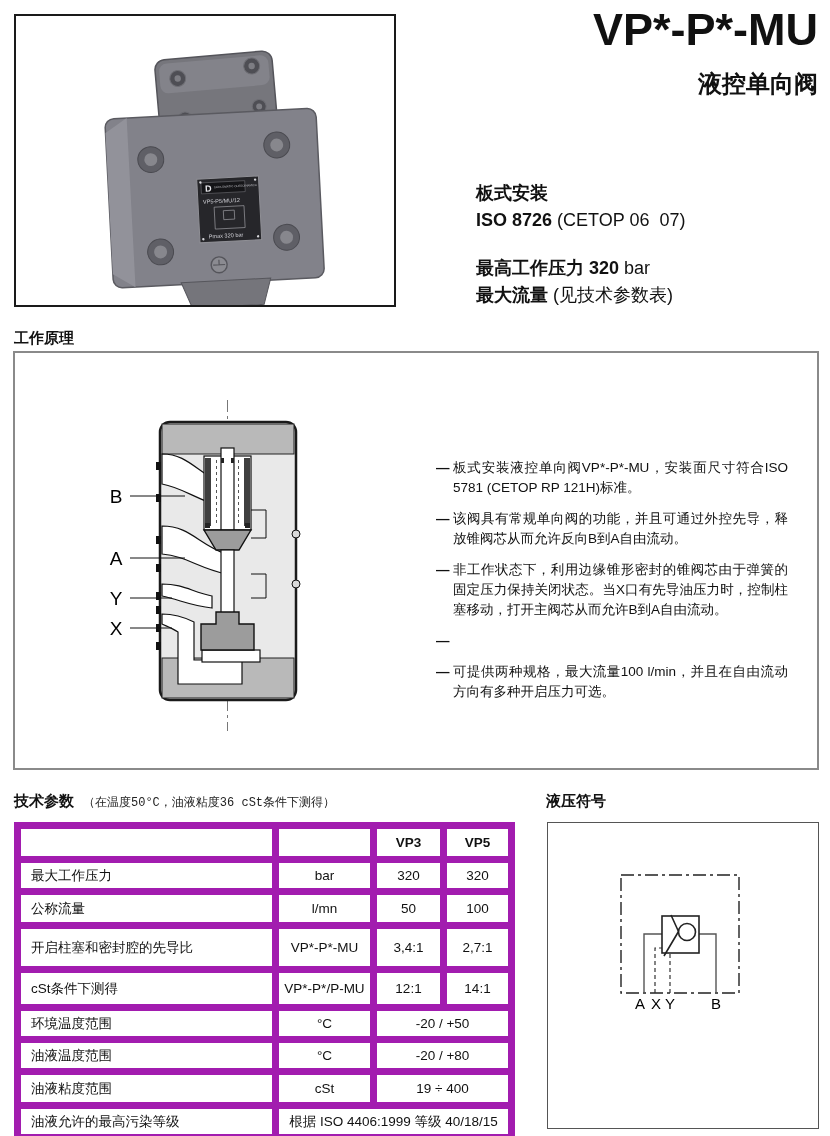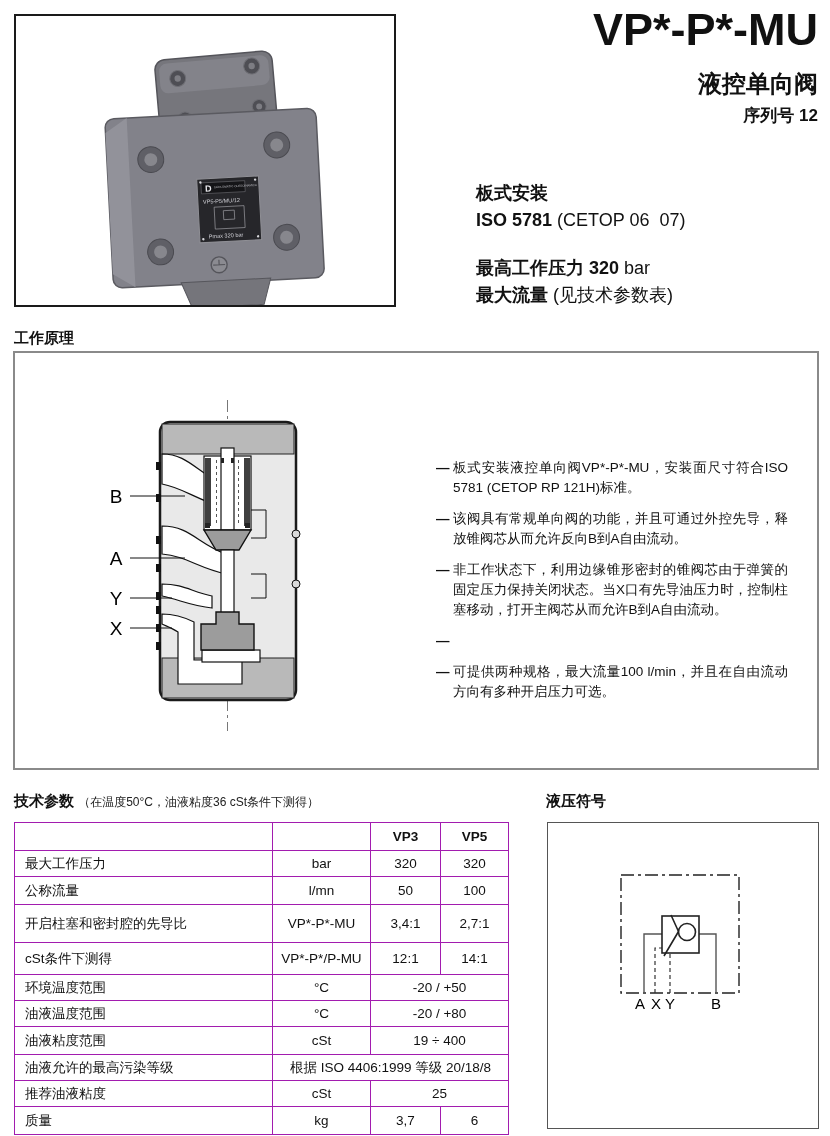--- a/index.html
+++ b/index.html
@@ -20,34 +20,34 @@
   .sub-title{font-size:24px;font-weight:bold;margin-top:13px;}
   .series{font-size:17px;font-weight:bold;margin-top:4px;}
 
   
   .mounting{left:435px;top:184px;font-size:18px;line-height:1.0;}
   .mounting .row{margin-bottom:9px;}
   .mounting .gap{height:21px;}
   .b{font-weight:bold;margin-left:41px;}
 
   
-  .sec-heading{font-size:15px;font-weight:bold;}
+  .sec-heading{font-size:15px;font-weight:bold;font-family:Liberation Mono, monospace;}
   .principle-heading{left:14px;top:329px;}
   .principle-box{left:13px;top:351px;width:802px;height:415px;border:2px solid #8a8a8a;background:#fff;}
   .cross-section{left:92px;top:398px;width:240px;height:335px;}
   .bullets{left:436px;top:458px;width:352px;}
   .bullet{display:flex;margin-bottom:11px;font-size:13.5px;line-height:20px;text-align:justify;}
   .bullet .dash{flex:0 0 17px;font-weight:bold;}
 
   
   .specs-heading{left:14px;top:792px;}
   .specs-heading .sub{font-size:12px;font-weight:normal;color:#222;}
   table.specs{border-collapse:collapse;table-layout:fixed;width:494px;font-size:13.5px;}
   .specs-wrap{left:14px;top:822px;}
-  .specs td{border:1px solid #a21caf;padding:0 4px;text-align:center;vertical-align:middle;}
+  .specs td{border:7px solid #a21caf;padding:0 4px;text-align:center;vertical-align:middle;}
   .specs td.lbl{text-align:left;padding-left:10px;}
   .specs .hdr{font-weight:bold;}
   .r-h td{height:27px;}
   .r-s td{height:25px;}
   .r-m td{height:27px;}
   .r-t td{height:37px;margin-left:29px;}
   .r-u td{height:31px;}
 
   
   .symbol-heading{left:546px;top:792px;}
@@ -105,26 +105,25 @@
 
       <circle cx="199" cy="250" r="8" fill="#8b8b91" stroke="#55555b" stroke-width="1.4"></circle>
       <path d="M193 250 L205 250 M199 245 L199 250" stroke="#55555b" stroke-width="1.2" fill="none"></path>
     </g>
   </svg>
 </div>
 
 <div class="abs title-block">
   <div class="main-title">VP*-P*-MU</div>
   <div class="sub-title">液控单向阀</div>
-  <div class="series">序列号 12</div>
 </div>
 
 <div class="abs mounting">
   <div class="row b">板式安装</div>
-  <div class="row"><span class="b">ISO 5781</span><span> (CETOP 06&nbsp;&nbsp;07)</span></div>
+  <div class="row"><span class="b">ISO 8726</span><span> (CETOP 06&nbsp;&nbsp;07)</span></div>
   <div class="gap"></div>
   <div class="row"><span class="b">最高工作压力 320</span><span> bar</span></div>
   <div class="row"><span class="b">最大流量</span><span> (见技术参数表)</span></div>
 </div>
 
 <div class="abs sec-heading principle-heading">工作原理</div>
 <div class="abs principle-box"></div>
 
 <svg class="abs cross-section" viewBox="0 0 240 335">
 
@@ -258,21 +257,21 @@
       <td>°C</td>
       <td colspan="2">-20 / +80</td>
     </tr>
     <tr class="r-m">
       <td class="lbl">油液粘度范围</td>
       <td>cSt</td>
       <td colspan="2">19 ÷ 400</td>
     </tr>
     <tr class="r-s">
       <td class="lbl">油液允许的最高污染等级</td>
-      <td colspan="3">根据 ISO 4406:1999 等级 20/18/8</td>
+      <td colspan="3">根据 ISO 4406:1999 等级 40/18/15</td>
     </tr>
     <tr class="r-s">
       <td class="lbl">推荐油液粘度</td>
       <td>cSt</td>
       <td colspan="2">25</td>
     </tr>
     <tr class="r-m">
       <td class="lbl">质量</td>
       <td>kg</td>
       <td>3,7</td>

